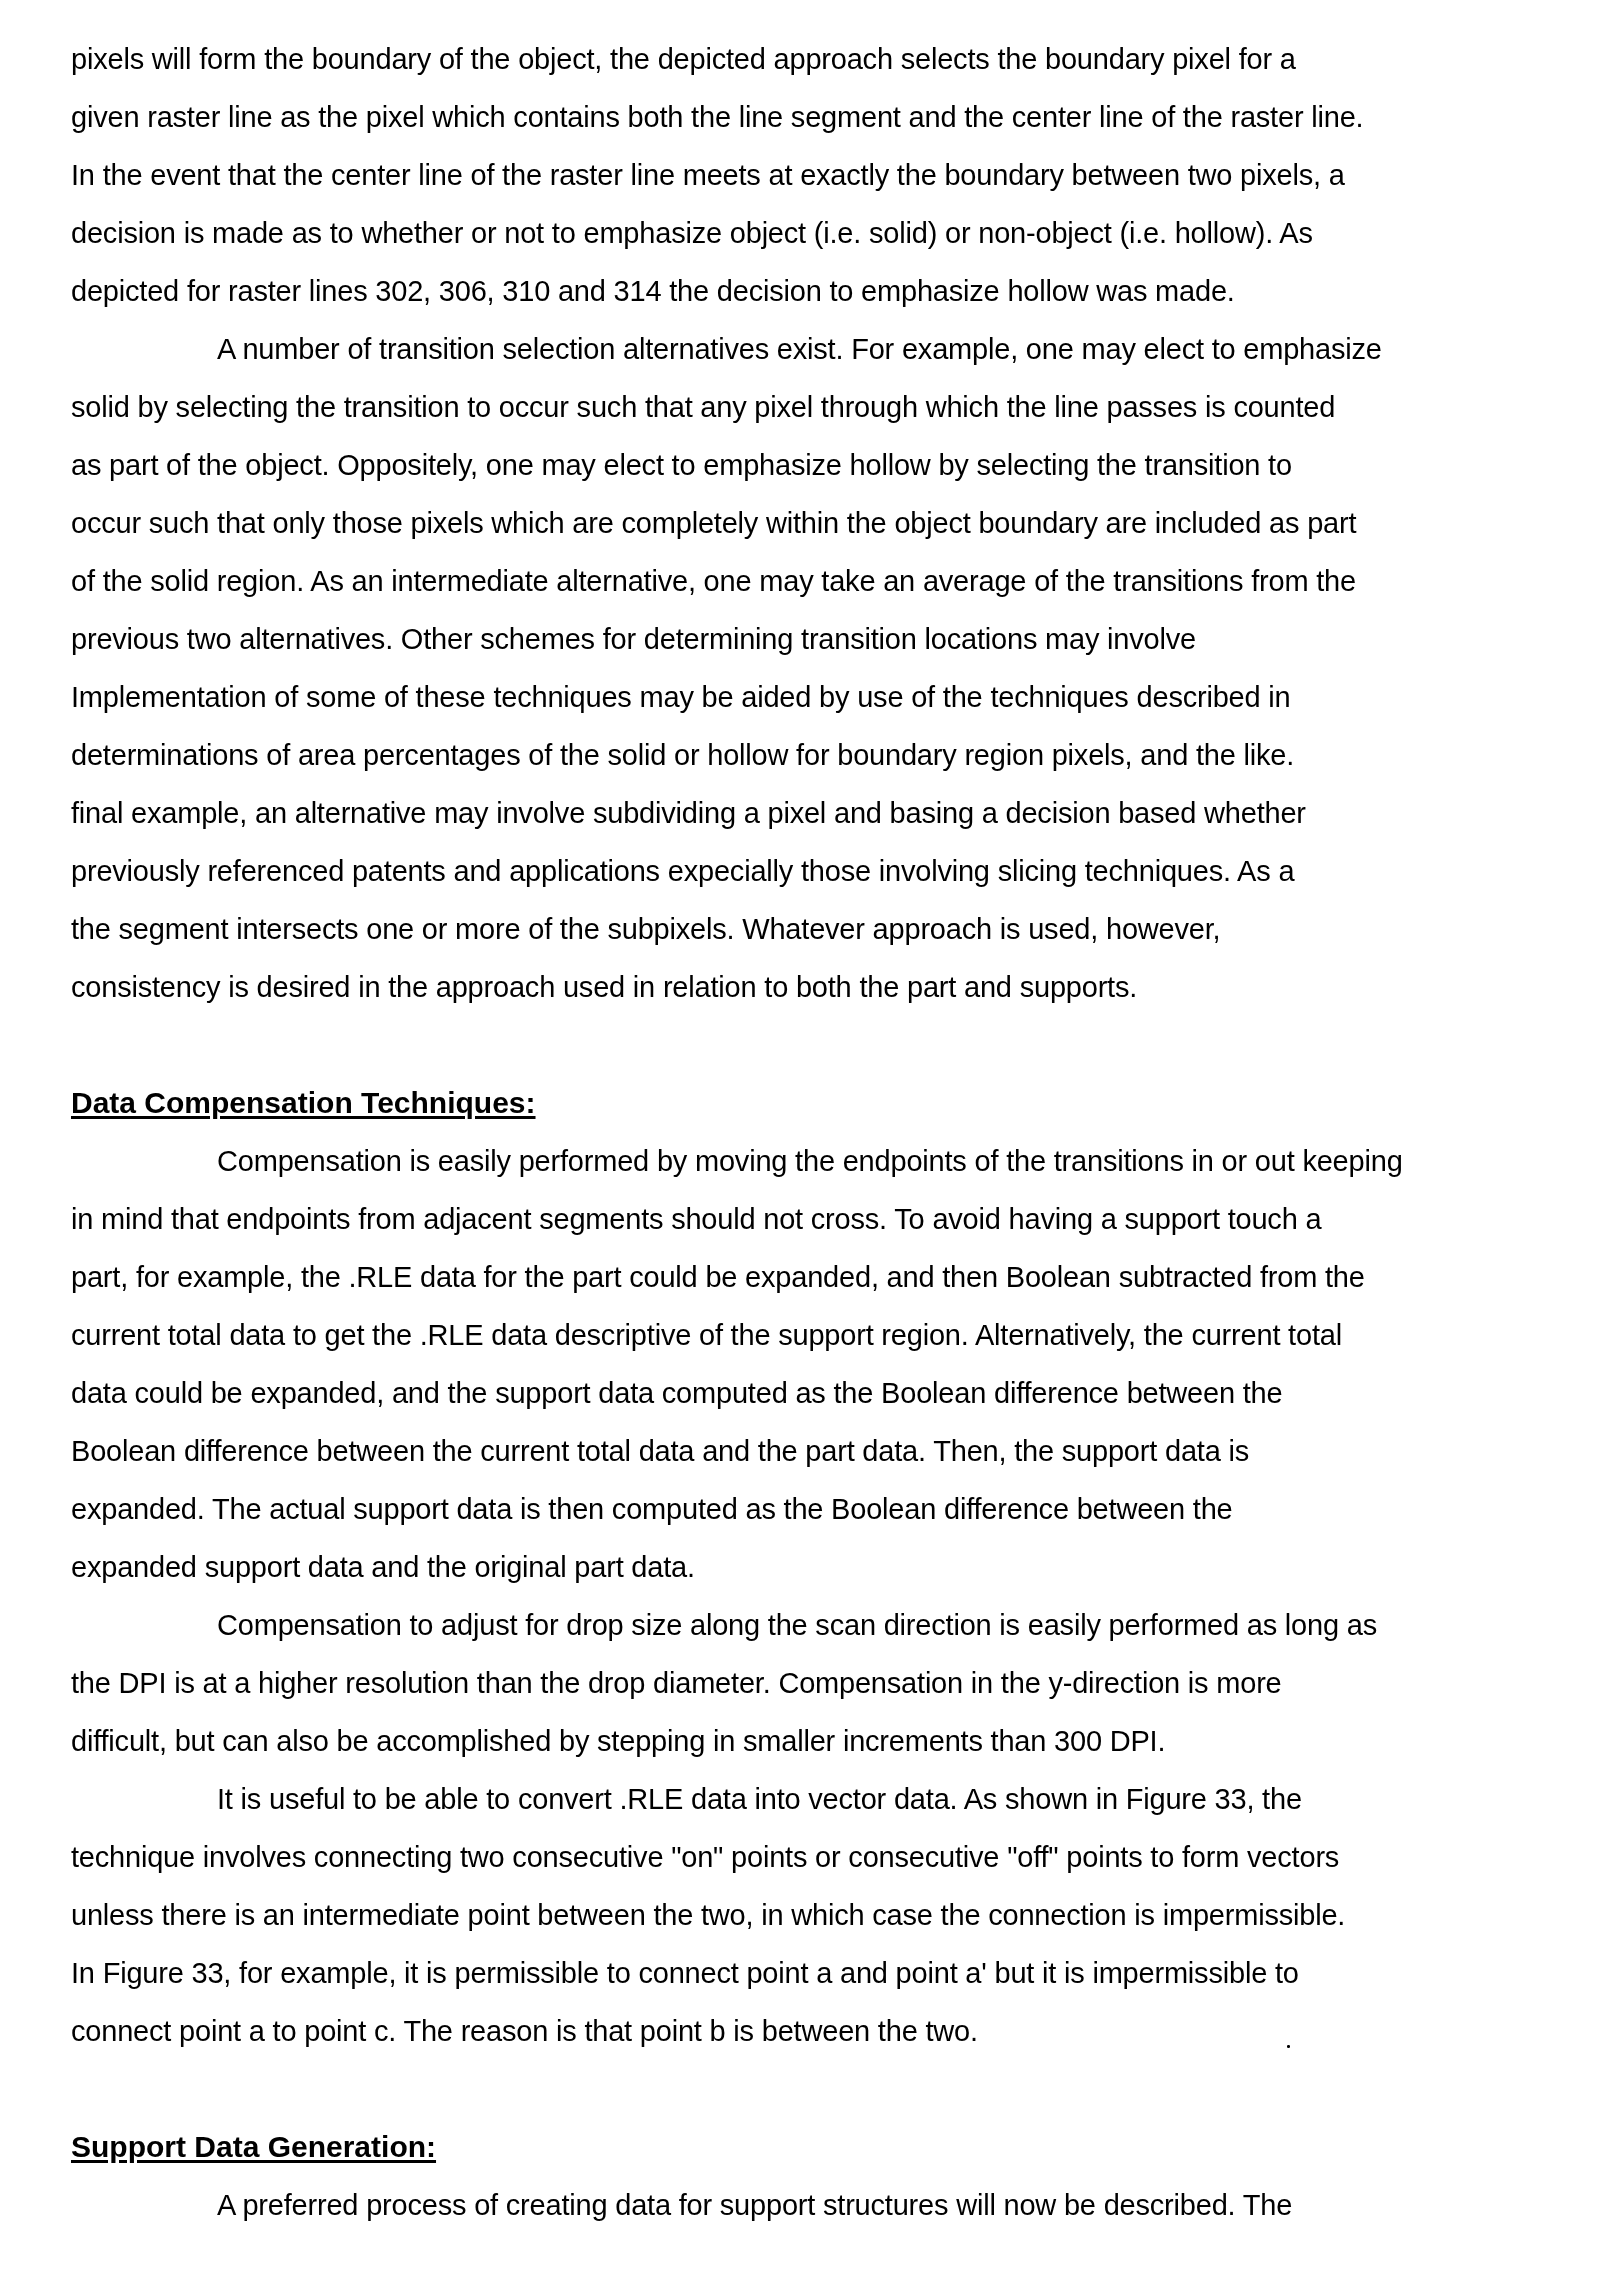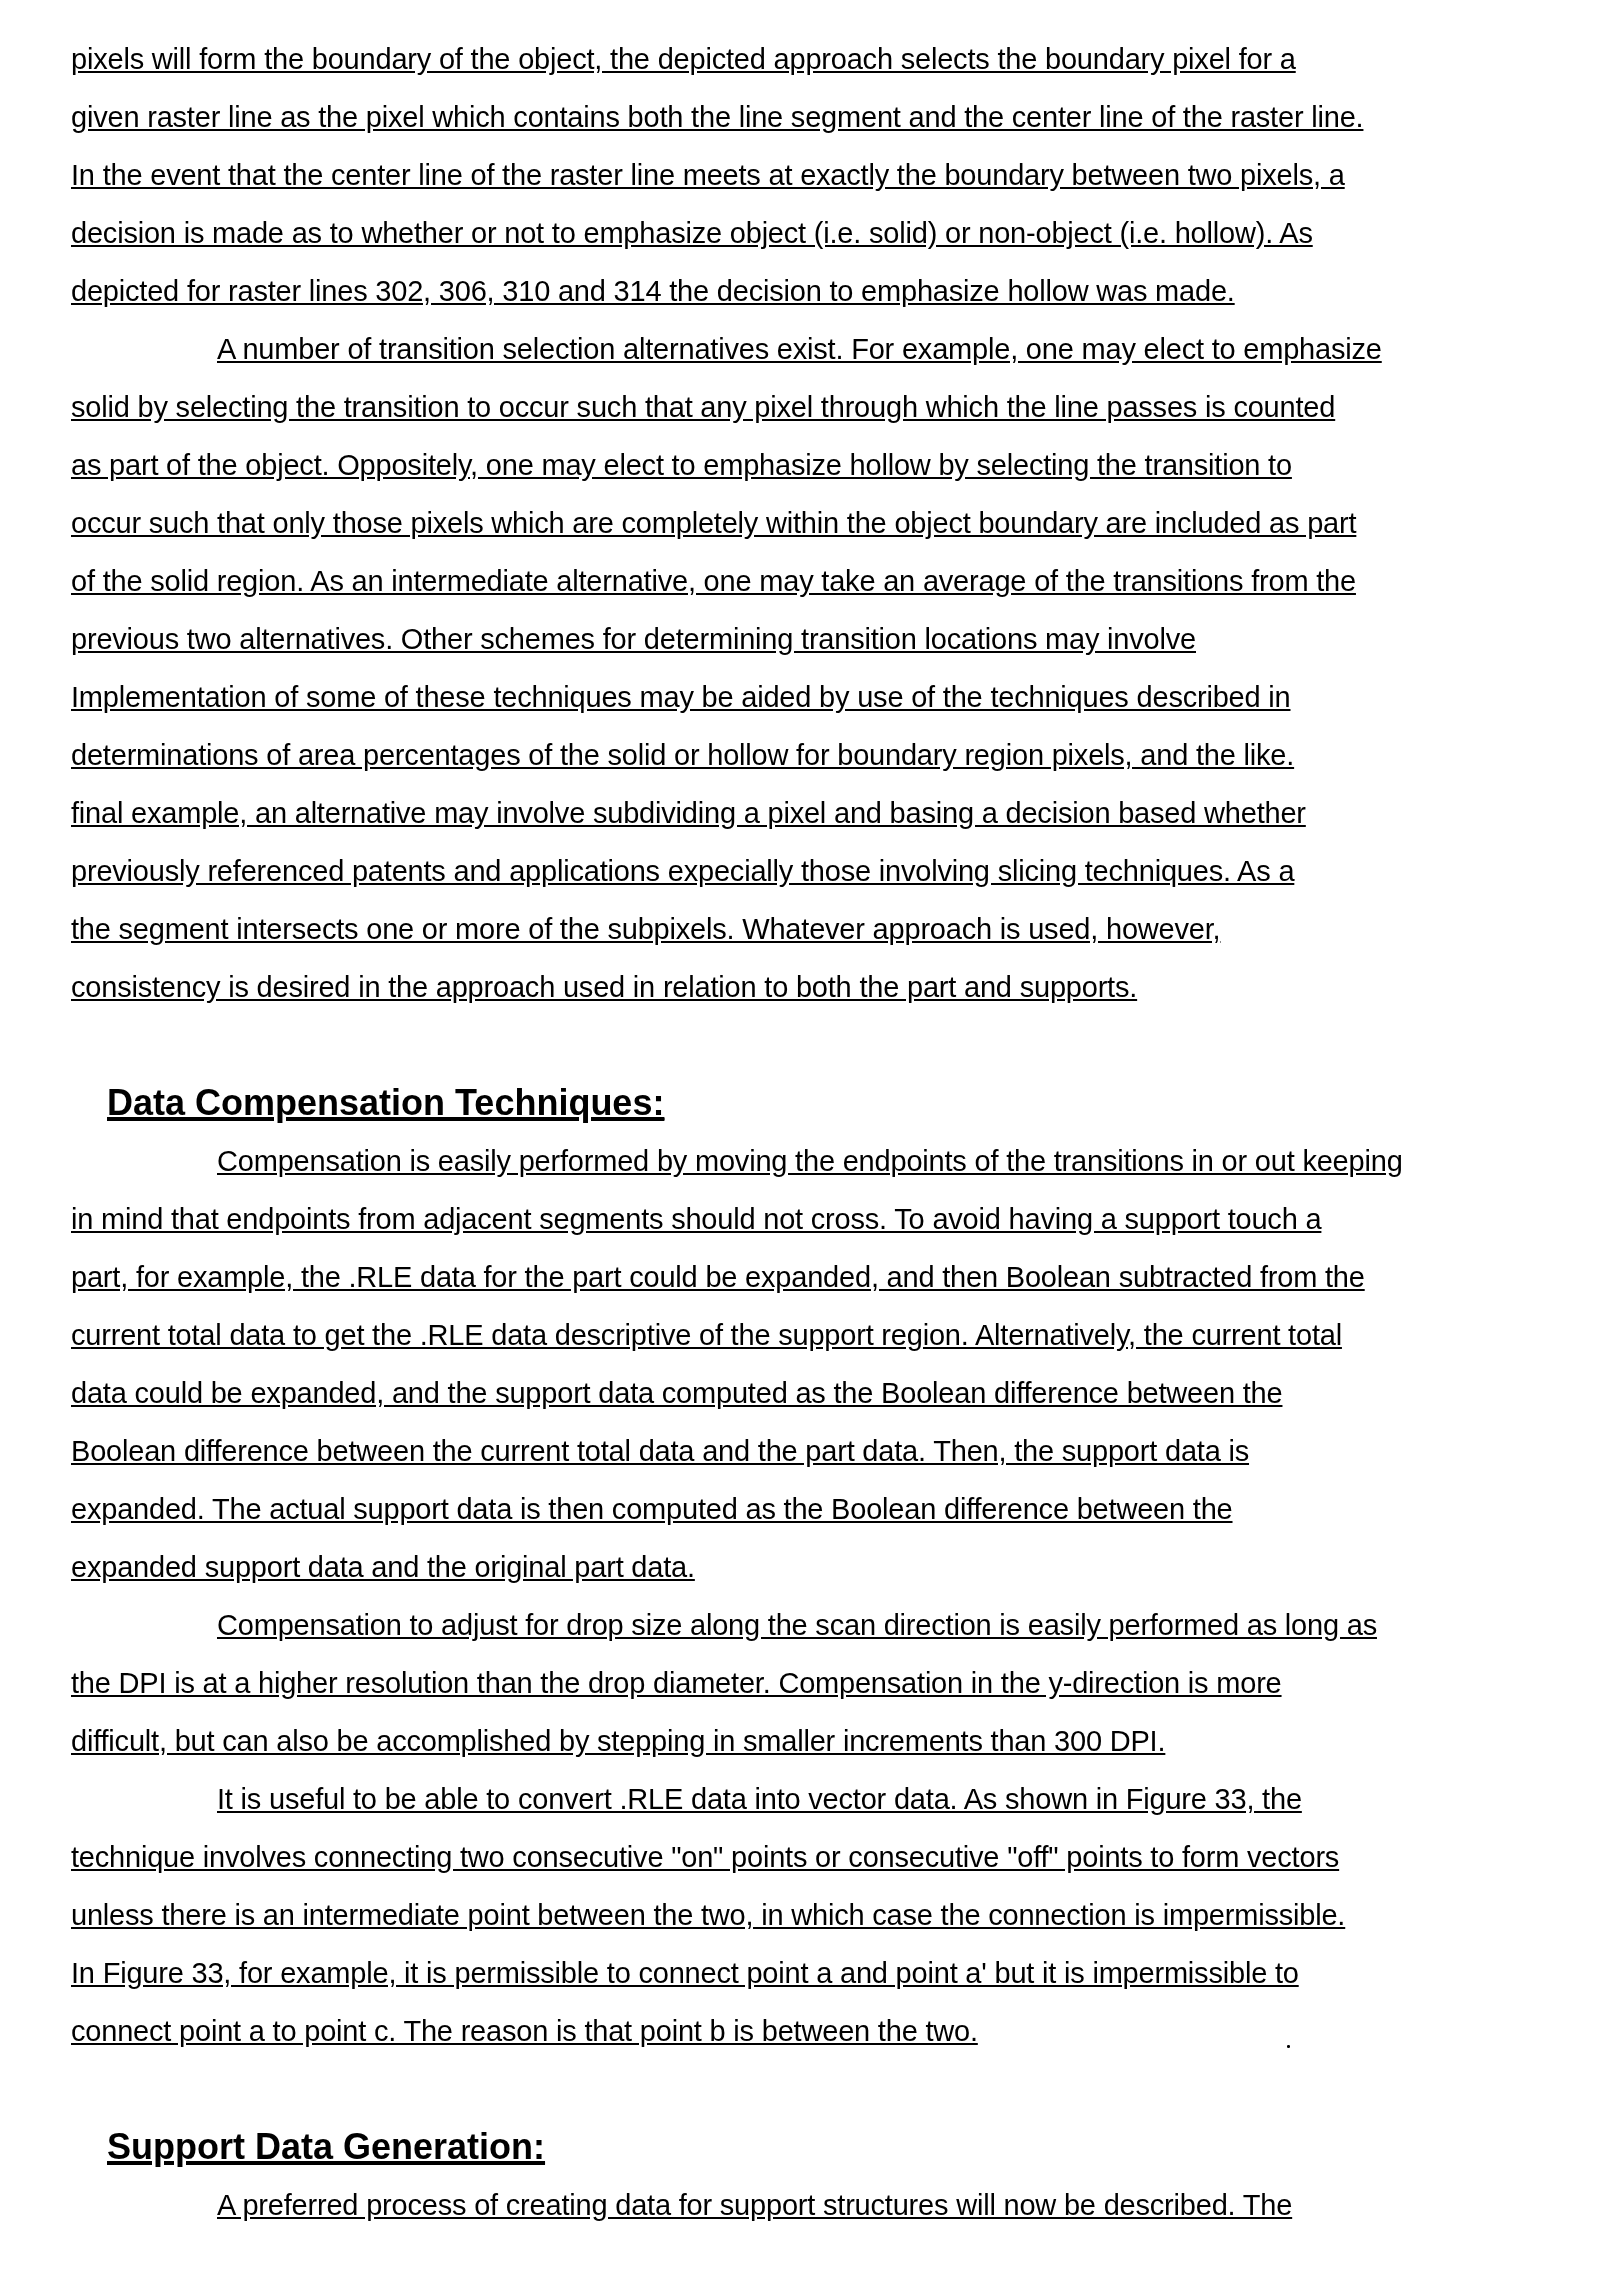--- a/index.html
+++ b/index.html
@@ -13,43 +13,41 @@
     overflow: hidden;
     position: relative;
     color: #000000;
     font-family: "Liberation Sans", sans-serif;
   }
   .page {
     position: absolute;
     left: 71px;
     top: 30px;
     width: 1477px;
-    text-decoration: underline;
   }
   .line {
     font-size: 29px;
     line-height: 58px;
     height: 58px;
     white-space: nowrap;
     letter-spacing: -0.2px;
     transform-origin: left center;
   }
   .indent {
     padding-left: 146px;
   }
   .heading {
-    font-size: 36px;
+    font-size: 30px;
     line-height: 58px;
     height: 58px;
     font-weight: bold;
     text-decoration: underline;
     text-decoration-thickness: 2.5px;
     text-underline-offset: 3.4px;
     white-space: nowrap;
-    margin-left: 36px;
   }
   .gap {
     height: 58px;
   }
   .dot {
     position: absolute;
     width: 2.5px;
     height: 2.5px;
     background: #000;
     border-radius: 50%;

